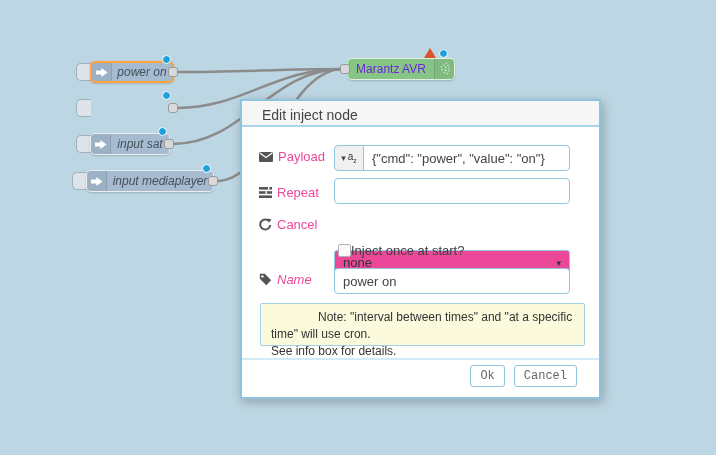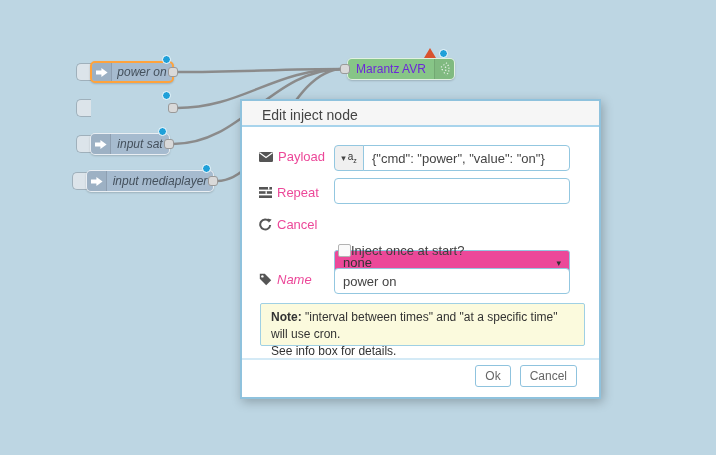--- a/index.html
+++ b/index.html
@@ -73,26 +73,26 @@
             border:1px solid #93c7e0; border-radius:3px; display:flex; align-items:center;
             padding:0 8px; font-size:13px; color:#333; cursor:pointer;margin-top:37px; }
   .select .caret { margin-left:auto; font-size:9px; color:#333; }
 
   .chk-row { position:absolute; left:96px; top:116px; display:flex; align-items:center; }
   .chk { width:13px; height:13px; background:#fafafa; border:1px solid #b3b3b3; border-radius:2px; }
 
   .note { position:absolute; left:18px; top:176px; width:325px; height:43px; background:#fbfadd;
           border:1px solid #9fd0e4; border-radius:2px; padding:5px 10px; font-size:12px;
           color:#333; line-height:1.4; }
-  .note b { font-weight:bold; }
+  .note b { font-weight:normal;margin-left:47px; }
 
   .footer-sep { position:absolute; left:0; top:231px; width:100%; border-top:2px solid #d4eaf6; }
   .btn-row { position:absolute; top:238px; right:22px; display:flex; gap:9px; }
   .btn { background:#fff; border:1px solid #8fc3de; border-radius:3px; color:#666;
-         font-family:Liberation Sans, sans-serif; font-size:12px; padding:3px 9px; cursor:pointer; }
+         font-family:Liberation Mono, monospace; font-size:12px; padding:3px 9px; cursor:pointer; }
 </style>
 </head>
 <body>
 
 <div class="scene">
 
   <svg class="wires" width="716" height="455">
     <path d="M 177 72 C 240 72 282 69 343 69"></path>
     <path d="M 177 108 C 243 108 273 69 343 69"></path>
     <path d="M 173 144 C 243 144 271 69 343 69"></path>

